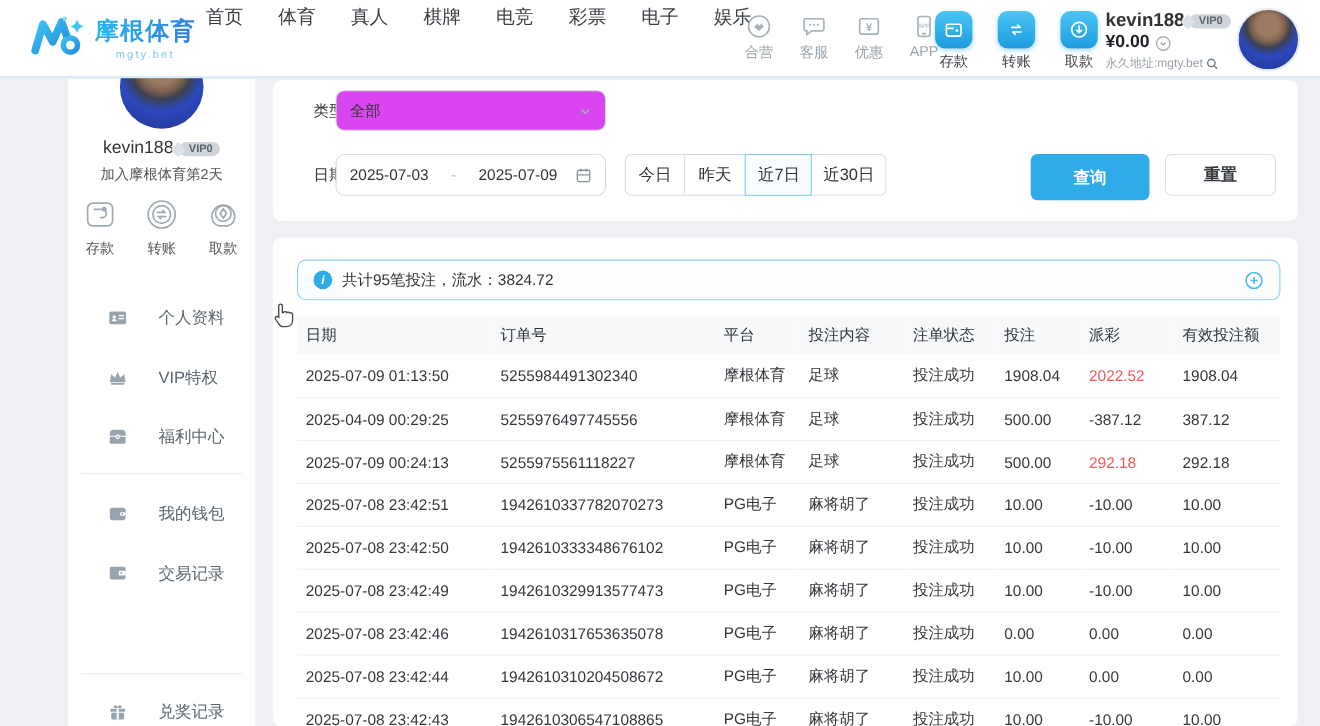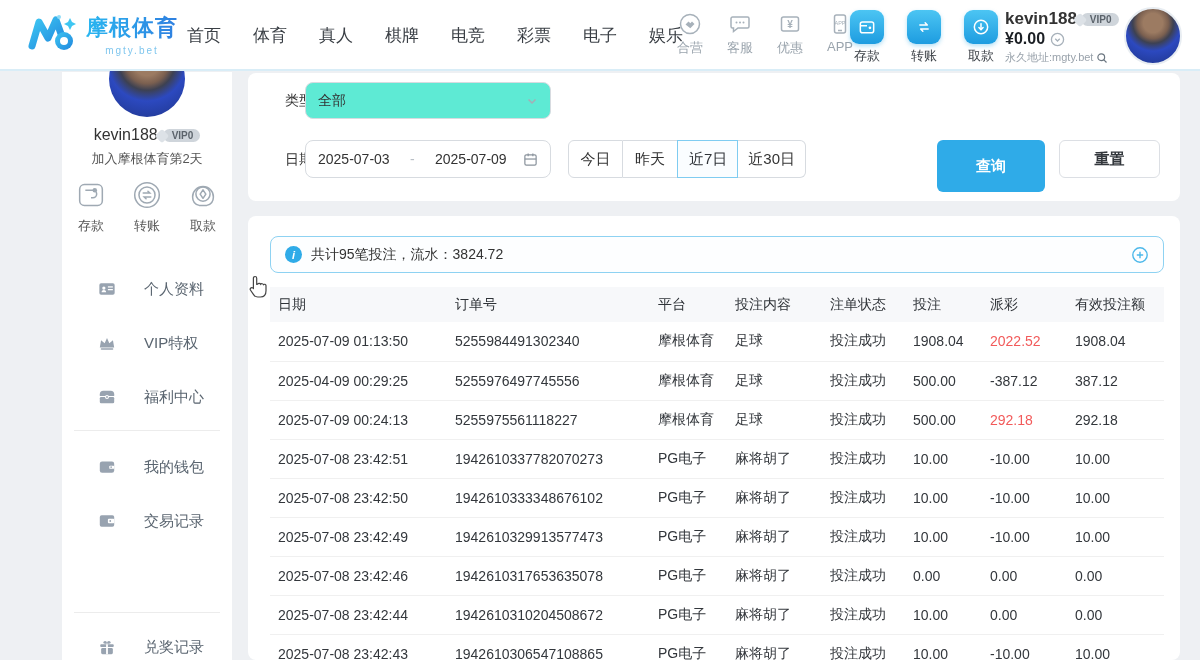--- a/index.html
+++ b/index.html
@@ -6,21 +6,21 @@
   html,body { width:1200px; height:660px; overflow:hidden; }
   body { font-family:"Liberation Sans","DejaVu Sans",sans-serif; background:#eef0f3; position:relative; color:#333; }
 
   
   .header { position:absolute; top:0; left:0; width:1200px; height:71px; background:#fff; border-bottom:2px solid #d9edf7; z-index:30; }
   .logo { position:absolute; left:26px; top:8px; display:flex; align-items:center; gap:8px; }
   .logo-mark { width:52px; height:52px; }
   .logo-text { display:flex; flex-direction:column; align-items:center; }
   .logo-title { font-size:22px; font-weight:bold; background:linear-gradient(90deg,#29b6f0,#2f7fe0); -webkit-background-clip:text; background-clip:text; color:transparent; letter-spacing:1px; }
   .logo-sub { font-size:10px; color:#7fc6ee; letter-spacing:2px; margin-top:2px; }
-  .nav { position:absolute; left:181px; top:0; height:71px; display:flex; align-items:center; gap:20px; }
+  .nav { position:absolute; left:181px; top:0; height:71px; display:flex; gap:20px; }
   .nav-item { font-size:17px; color:#3a3f45; font-weight:500; padding:4px 6px; cursor:pointer; white-space:nowrap; }
   .quick-links { position:absolute; left:670px; top:12px; display:flex; gap:10px; }
   .qlink { width:40px; display:flex; flex-direction:column; align-items:center; gap:3px; color:#a7b1ba; cursor:pointer; }
   .qlink svg { width:24px; height:24px; }
   .qlink-label { font-size:13px; color:#9aa4ad; }
   .wallet-actions { position:absolute; left:845px; top:10px; display:flex; gap:13px; }
   .waction { width:44px; display:flex; flex-direction:column; align-items:center; gap:3px; cursor:pointer; }
   .waction-tile { width:34px; height:34px; border-radius:9px; background:linear-gradient(180deg,#4cc5f3,#1d9ce0); box-shadow:0 2px 4px rgba(41,166,226,.35); display:flex; align-items:center; justify-content:center; }
   .waction-tile svg { width:20px; height:20px; }
   .waction-label { font-size:13px; color:#3a3f45; }
@@ -52,30 +52,30 @@
   .menu-item.active svg { color:#3aa6e8; }
   .side-divider { position:absolute; left:12px; width:146px; height:1px; background:#ececec; }
 
   
   .main { position:absolute; left:248px; top:72px; width:932px; }
   .card { background:#fff; border-radius:8px; position:absolute; left:0; width:932px; }
   .filter-card { top:1px; height:128px; }
   .table-card { top:144px; height:444px; }
 
   .flabel { position:absolute; font-size:14px; color:#333; }
-  .select-box { position:absolute; left:57px; top:9px; width:246px; height:37px; border:1px solid #d7dbe0; border-radius:8px; display:flex; align-items:center; padding:0 12px; font-size:14px; color:#333; cursor:pointer; background:#5eead4; }
+  .select-box { position:absolute; left:57px; top:9px; width:246px; height:37px; border:1px solid #d7dbe0; border-radius:8px; display:flex; align-items:center; padding:0 12px; font-size:14px; color:#333; cursor:pointer; background:#d946ef; }
   .select-box .chev { margin-left:auto; color:#a6adb5; }
   .date-box { position:absolute; left:57px; top:67px; width:246px; height:38px; border:1px solid #d7dbe0; border-radius:8px; display:flex; align-items:center; justify-content:space-between; padding:0 12px; font-size:14px; color:#333; background:#fff; cursor:pointer; }
   .date-sep { color:#b9bfc6; margin:0 4px; }
   .qgroup { position:absolute; left:320px; top:67px; height:38px; display:flex; }
   .qbtn { min-width:55px; padding:0 10px; height:38px; background:#fff; border:1px solid #d7dbe0; border-left:none; font-size:15px; color:#333; display:flex; align-items:center; justify-content:center; cursor:pointer; font-family:inherit; }
   .qbtn:first-child { border-left:1px solid #d7dbe0; border-radius:6px 0 0 6px; }
   .qbtn:last-child { border-radius:0 6px 6px 0; }
   .qbtn.active { border:1px solid #7fccf1; background:#fafdff; color:#2f3338; position:relative; z-index:2; margin-left:-1px; padding-left:11px; }
-  .btn-search { position:absolute; left:689px; top:67px; width:108px; height:52px; background:#2fabe8; border:none; border-radius:6px; color:#fff; font-size:15px; font-weight:bold; cursor:pointer; font-family:inherit; }
+  .btn-search { position:absolute; left:689px; top:67px; width:108px; height:42px; background:#2fabe8; border:none; border-radius:6px; color:#fff; font-size:15px; font-weight:bold; cursor:pointer; font-family:inherit; }
   .btn-reset { position:absolute; left:811px; top:67px; width:101px; height:38px; background:#fff; border:1px solid #dcdfe4; border-radius:6px; color:#33373c; font-size:15px; font-weight:bold; cursor:pointer; font-family:inherit; }
 
   .summary { position:absolute; left:22px; top:20px; width:894px; height:37px; border:1px solid #8ed2f2; border-radius:8px; background:#fdfeff; display:flex; align-items:center; padding:0 14px; gap:9px; }
   .summary-text { font-size:14px; color:#333; }
   .summary .expand { margin-left:auto; color:#4db8ea; cursor:pointer; display:flex; }
   .info-dot { width:17px; height:17px; border-radius:50%; background:#2fabe8; color:#fff; font-size:11px; font-weight:bold; font-style:italic; display:flex; align-items:center; justify-content:center; flex:0 0 auto; }
 
   .bet-table { position:absolute; left:22px; top:71px; width:894px; border-collapse:collapse; table-layout:fixed; font-size:14px; }
   .bet-table thead th { background:#f7f8fa; height:35px; text-align:left; font-weight:500; color:#2f3338; padding:0 0 0 8px; white-space:nowrap; }
   .bet-table tbody td { height:39px; border-bottom:1px solid #f0f0f0; padding:0 0 0 8px; color:#33373c; white-space:nowrap; overflow:hidden; }

